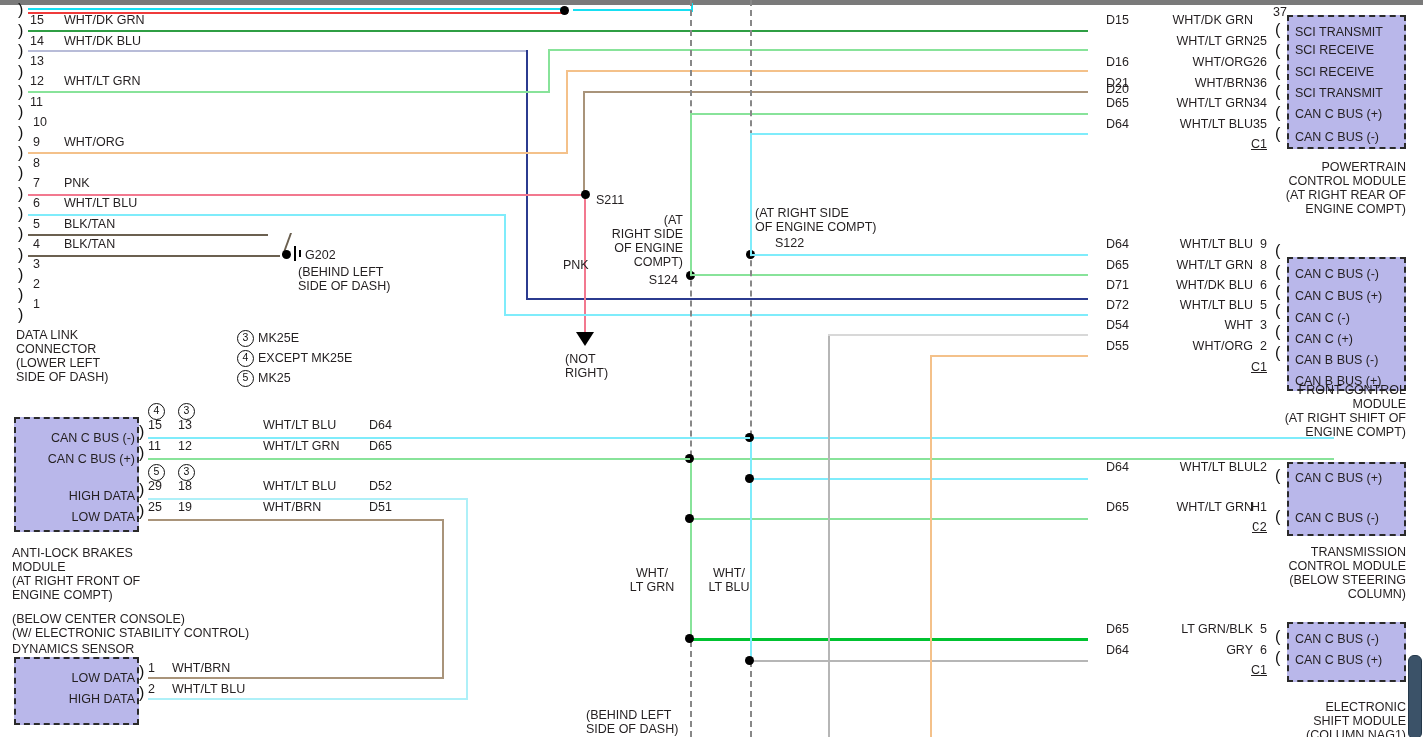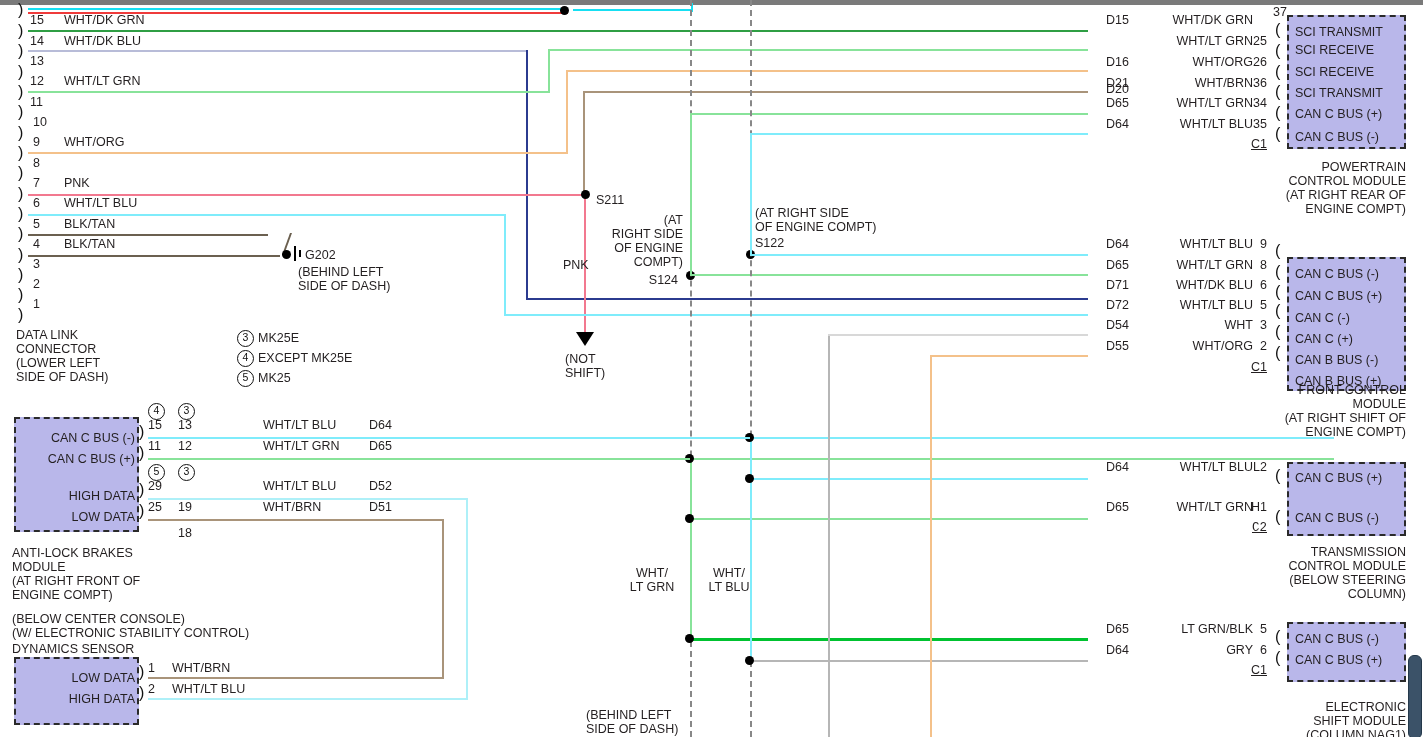--- a/index.html
+++ b/index.html
@@ -137,26 +137,26 @@
 
   <div class="lbl r" style="left:578px;top:213px;width:105px;">(AT
 RIGHT SIDE
 OF ENGINE
 COMPT)</div>
   <div class="lbl r" style="left:596px;top:273px;width:82px;">S124</div>
   <div class="dot" style="left:686px;top:271px;"></div>
 
   <div class="lbl" style="left:755px;top:206px;">(AT RIGHT SIDE
 OF ENGINE COMPT)</div>
-  <div class="lbl" style="left:755px;top:236px;">S122</div>
+  <div class="lbl" style="left:775px;top:236px;">S122</div>
   <div class="dot" style="left:746px;top:250px;"></div>
 
   <div class="lbl" style="left:563px;top:258px;">PNK</div>
   <div class="lbl" style="left:565px;top:352px;">(NOT
-SHIFT)</div>
+RIGHT)</div>
 
   <div class="dashv" style="left:690px;top:0px;height:737px;"></div>
   <div class="wire vw" style="left:690px;top:113px;height:162px;background:#88e39a;"></div>
   <div class="wire hw" style="left:690px;top:113px;width:398px;background:#88e39a;"></div>
   <div class="wire hw" style="left:690px;top:274px;width:398px;background:#88e39a;"></div>
   <div class="wire vw" style="left:690px;top:458px;height:180px;background:#88e39a;"></div>
   <div class="wire hw" style="left:690px;top:458px;width:644px;background:#88e39a;"></div>
   <div class="wire hw" style="left:690px;top:518px;width:398px;background:#88e39a;"></div>
   <div class="wire hw" style="left:690px;top:638px;width:398px;height:3px;background:#00c230;"></div>
   <div class="dot" style="left:685px;top:454px;"></div>
@@ -201,21 +201,21 @@
   <div class="cnum" style="left:148px;top:403px;">4</div>
   <div class="cnum" style="left:178px;top:403px;">3</div>
   <div class="cnum" style="left:148px;top:464px;">5</div>
   <div class="cnum" style="left:178px;top:464px;">3</div>
 
   <div class="lbl" style="left:148px;top:418px;">15</div>
   <div class="lbl" style="left:178px;top:418px;">13</div>
   <div class="lbl" style="left:148px;top:439px;">11</div>
   <div class="lbl" style="left:178px;top:439px;">12</div>
   <div class="lbl" style="left:148px;top:479px;">29</div>
-  <div class="lbl" style="left:178px;top:479px;margin-top:47px;">18</div>
+  <div class="lbl" style="left:178px;top:479px;">18</div>
   <div class="lbl" style="left:148px;top:500px;">25</div>
   <div class="lbl" style="left:178px;top:500px;">19</div>
 
   <div class="lbl" style="left:263px;top:418px;">WHT/LT BLU</div>
   <div class="lbl" style="left:263px;top:439px;">WHT/LT GRN</div>
   <div class="lbl" style="left:263px;top:479px;">WHT/LT BLU</div>
   <div class="lbl" style="left:263px;top:500px;">WHT/BRN</div>
 
   <div class="lbl" style="left:369px;top:418px;">D64</div>
   <div class="lbl" style="left:369px;top:439px;">D65</div>

